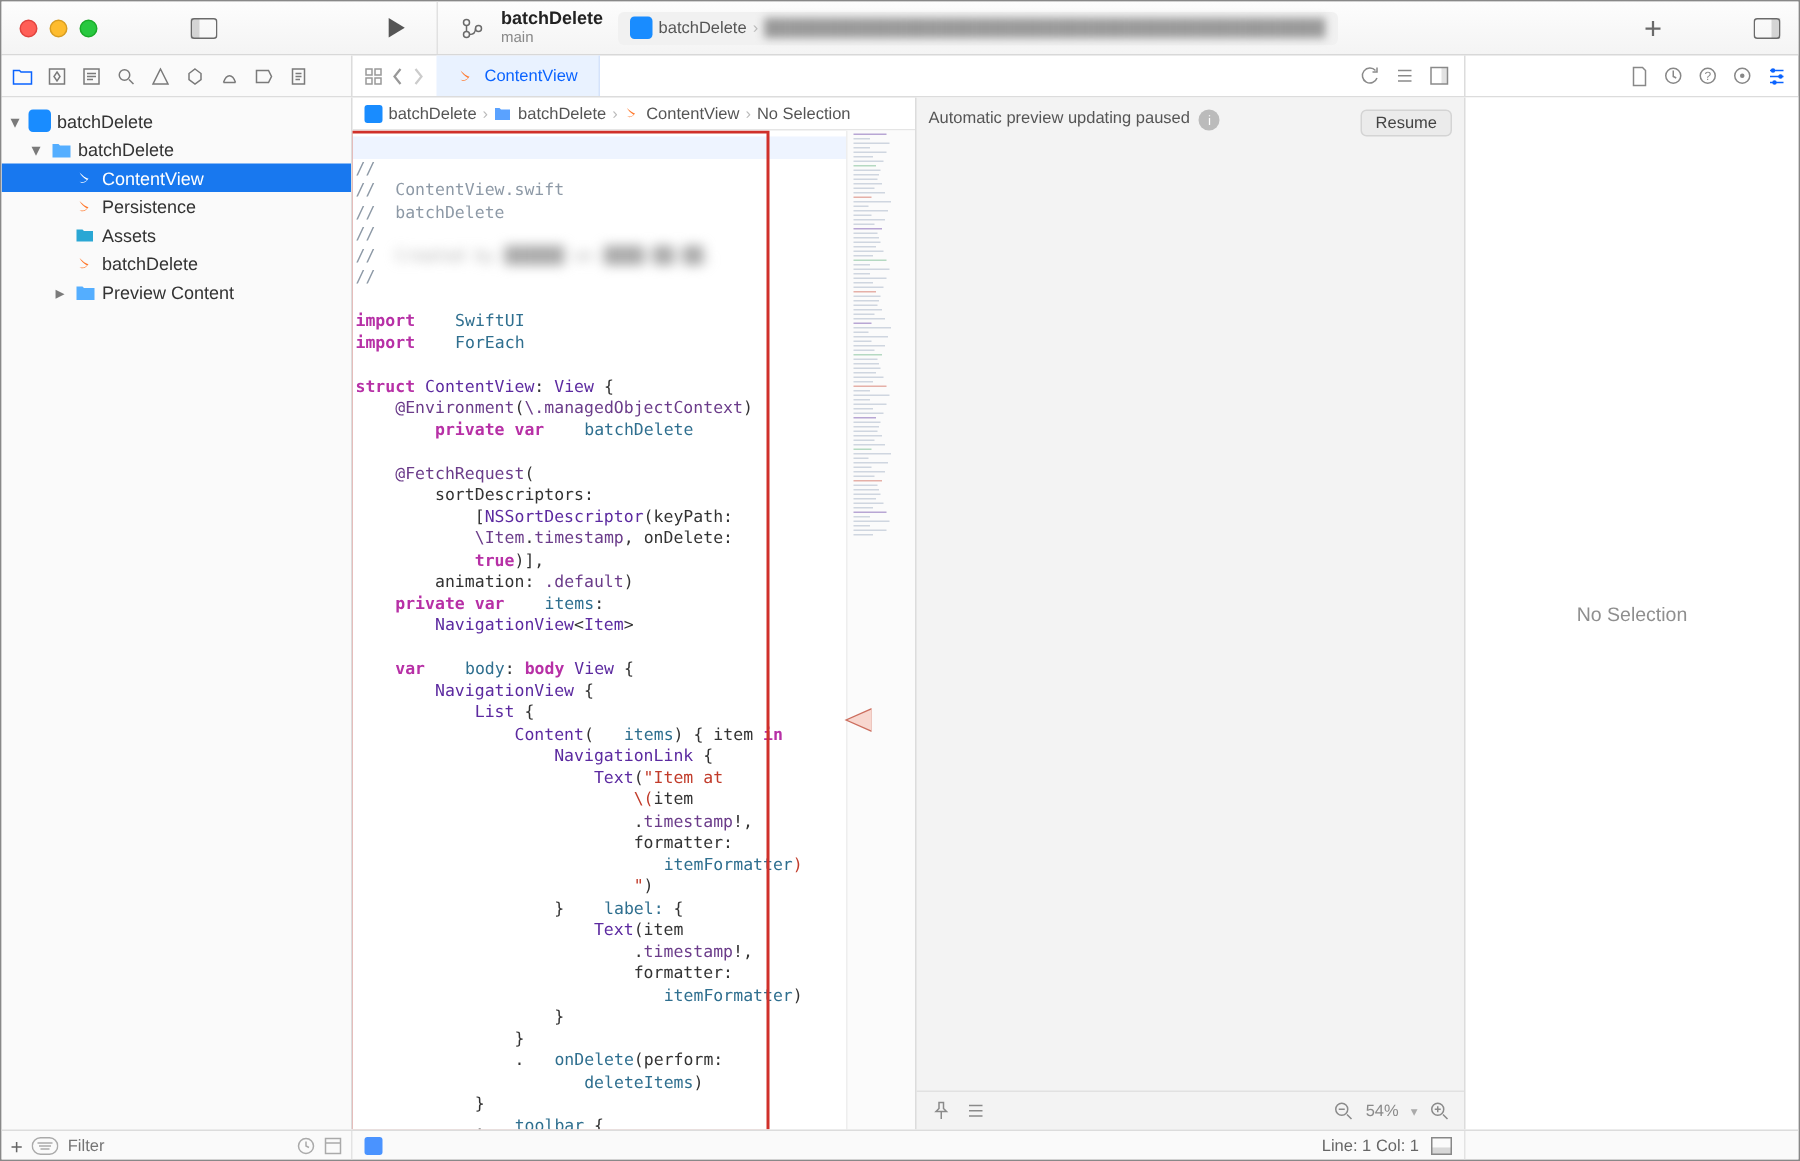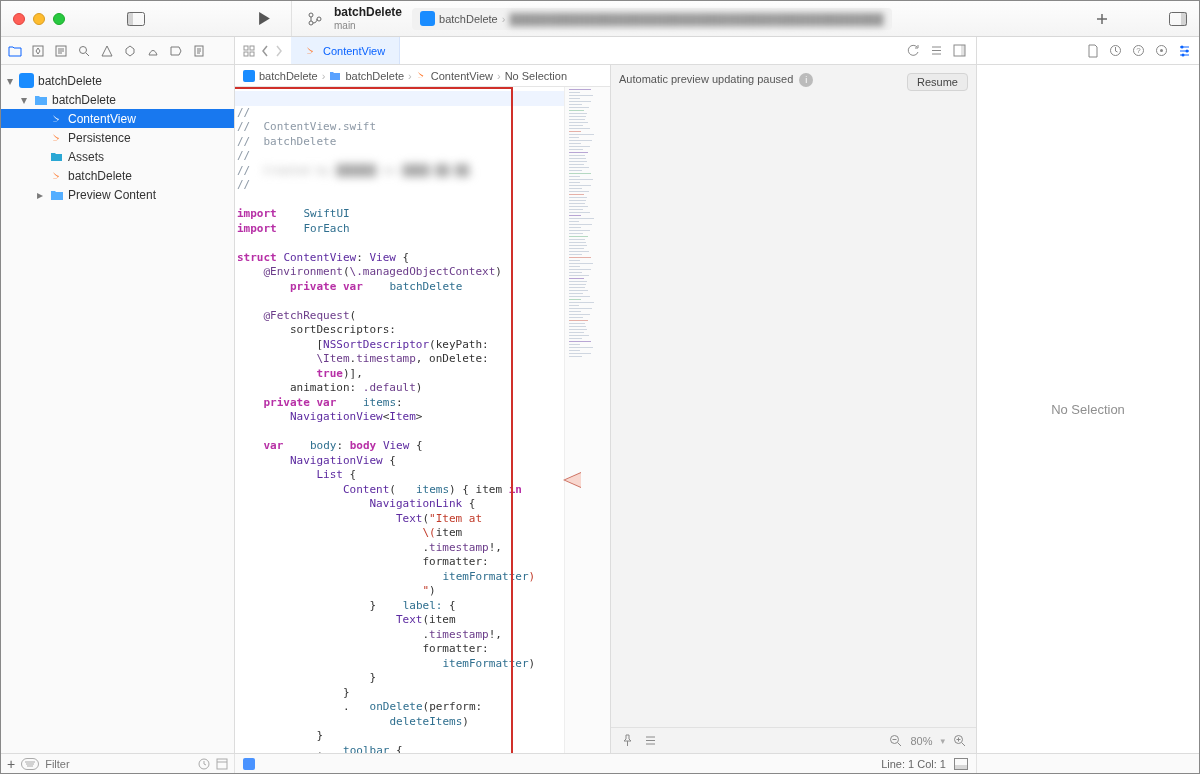--- a/index.html
+++ b/index.html
@@ -586,21 +586,21 @@
             <path d="M2 3h9M2 6.5h9M2 10h9" stroke="currentColor"></path>
           </svg>
         </span>
       <div class="zoom">
         <span>
             <svg width="13" height="13" viewBox="0 0 13 13">
               <circle cx="5.5" cy="5.5" r="4" fill="none" stroke="currentColor"></circle>
               <path d="M3.5 5.5h4M9 9l3 3" stroke="currentColor"></path>
             </svg>
           </span>
-        <span>80%</span>
+        <span>54%</span>
           <span style="color:#aaa;font-size:9px">▾</span>
         <span>
             <svg width="13" height="13" viewBox="0 0 13 13">
               <circle cx="5.5" cy="5.5" r="4" fill="none" stroke="currentColor"></circle>
               <path d="M3.5 5.5h4M5.5 3.5v4M9 9l3 3" stroke="currentColor"></path>
             </svg>
           </span>
       </div>
     </div>
   </div>

